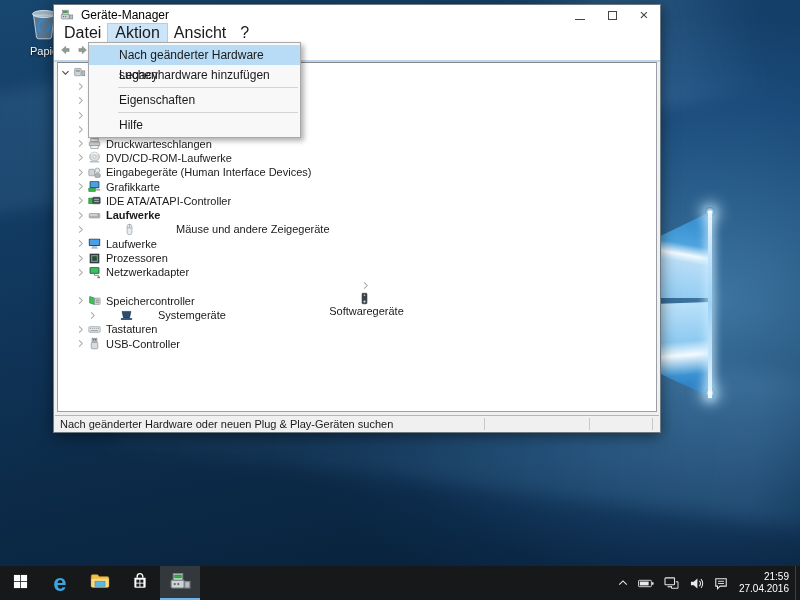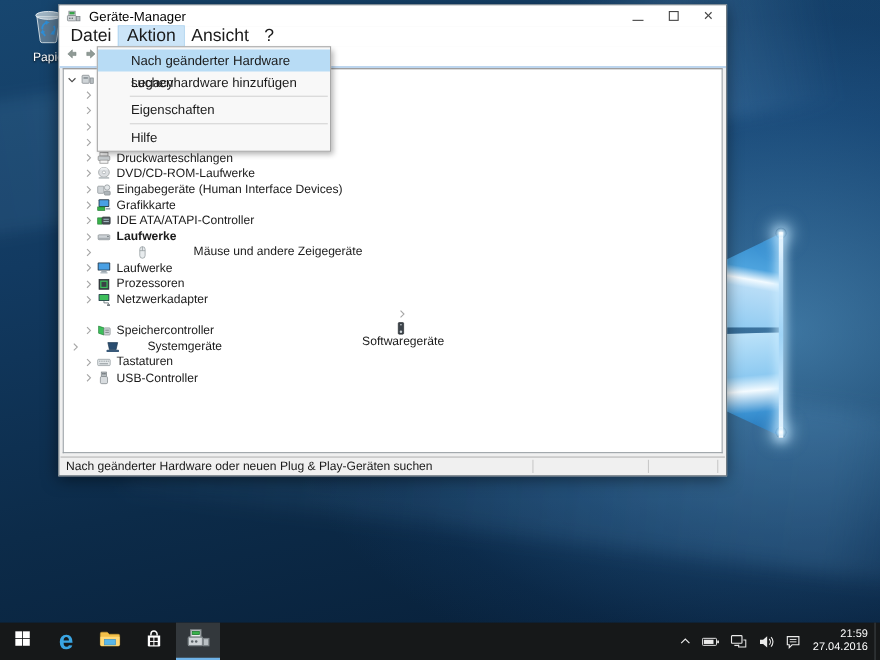--- a/index.html
+++ b/index.html
@@ -389,21 +389,21 @@
             <span class="t-icon">
               <svg viewBox="0 0 16 16" width="13" height="13">
                 <path d="M2 3 l6 2 v8 l-6 -2 z" fill="#3dbf5c" stroke="#1d7a30" stroke-width="0.7"></path>
                 <rect x="8" y="5" width="7" height="8" rx="1" fill="#cdd2d6" stroke="#878d91" stroke-width="0.7"></rect>
                 <rect x="9.5" y="7" width="4" height="1.2" fill="#878d91"></rect>
                 <rect x="9.5" y="9.5" width="4" height="1.2" fill="#878d91"></rect>
               </svg>
             </span>
             <span class="t-label">Speichercontroller</span>
           </div>
-          <div class="tree-row" style="padding-left: 4px; gap: 20px;">
+          <div class="tree-row" style="padding-left: 28px; gap: 20px;">
             <span class="t-chev">
               <svg viewBox="0 0 16 16" width="11" height="11">
                 <path d="M6 3.5 L10.5 8 L6 12.5" fill="none" stroke="#a6a6a6" stroke-width="1.5"></path>
               </svg>
             </span>
             <span class="t-icon">
               <svg viewBox="0 0 16 16" width="13" height="13">
                 <path d="M2.5 3 h11 l-1.8 8 H4.3 z" fill="#2a4d70" stroke="#16314a" stroke-width="0.7"></path>
                 <rect x="1" y="11" width="14" height="2.6" rx="1" fill="#3a5a7a"></rect>
               </svg>

